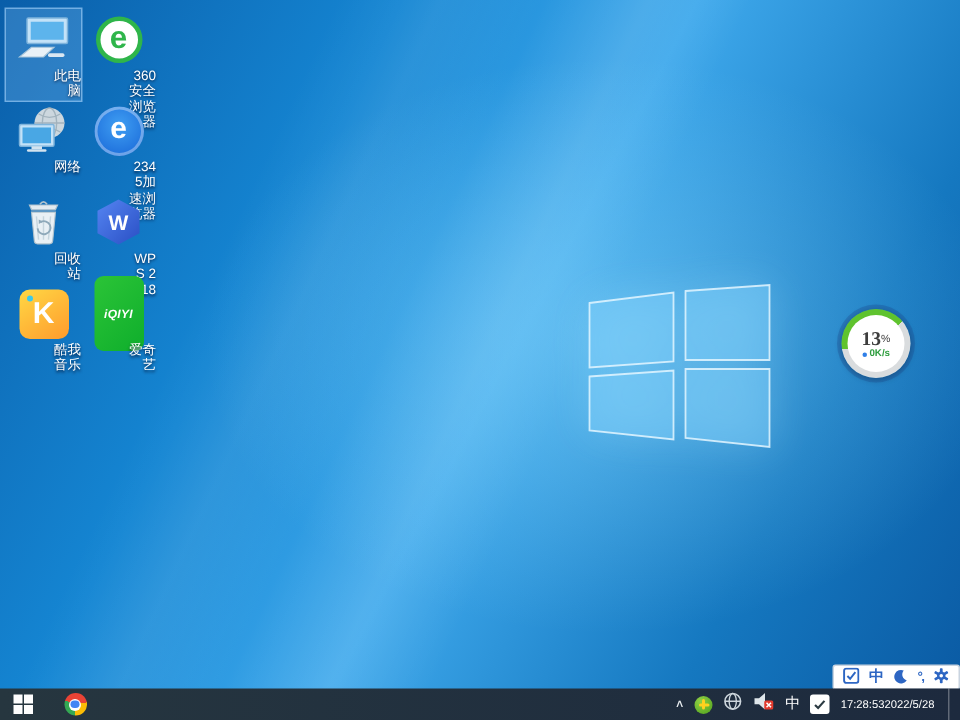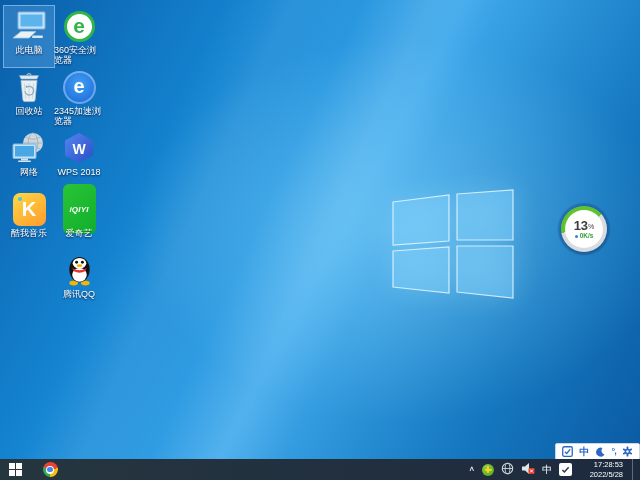--- a/index.html
+++ b/index.html
@@ -11,21 +11,21 @@
       linear-gradient(115deg, rgba(255,255,255,0) 26%, rgba(255,255,255,.07) 34%, rgba(255,255,255,0) 42%),
       linear-gradient(118deg, #0a5ea9 0%, #1586d3 30%, #3fa9ec 52%, #1578c0 78%, #0a59a2 100%);}
   
   .winlogo{position:absolute;left:391px;top:188px;width:124px;height:114px;filter:drop-shadow(0 0 14px rgba(170,230,255,.45));}
   
   .icon-col{position:absolute;top:6px;display:flex;flex-direction:column;}
   .col1{left:4px;} .col2{left:54px;}
   .cell{width:50px;height:61px;display:flex;flex-direction:column;align-items:center;padding-top:2px;box-sizing:border-box;cursor:default;}
   .cell.selected{background:rgba(130,190,245,.28);outline:1px solid rgba(170,215,255,.65);}
   .art{width:36px;height:36px;display:flex;align-items:center;justify-content:center;flex:0 0 auto;}
-  .lbl{font-size:9px;line-height:1.15;color:#fff;text-align:left;text-shadow:0 1px 2px rgba(0,10,40,.85);margin-top:1px;max-width:50px;word-break:break-all;}
+  .lbl{font-size:9px;line-height:1.15;color:#fff;text-align:right;text-shadow:0 1px 2px rgba(0,10,40,.85);margin-top:1px;max-width:50px;word-break:break-all;padding-left:32px;}
   
   .chrome{width:33px;height:33px;border-radius:50%;position:relative;
     background:conic-gradient(from -70deg,#ea4335 0 150deg,#fbbc05 150deg 255deg,#34a853 255deg 360deg);}
   .chrome::before{content:"";position:absolute;inset:8px;background:#fff;border-radius:50%;}
   .chrome::after{content:"";position:absolute;inset:10.5px;background:#4285f4;border-radius:50%;}
   .chrome-sm{width:15px;height:15px;border-radius:50%;position:relative;
     background:conic-gradient(from -70deg,#ea4335 0 150deg,#fbbc05 150deg 255deg,#34a853 255deg 360deg);}
   .chrome-sm::before{content:"";position:absolute;inset:3.5px;background:#fff;border-radius:50%;}
   .chrome-sm::after{content:"";position:absolute;inset:4.8px;background:#4285f4;border-radius:50%;}
   
@@ -41,21 +41,21 @@
     color:#fff;font-size:20px;font-weight:bold;position:relative;}
   .kuwo::before{content:"";position:absolute;left:5px;top:4px;width:4px;height:4px;border-radius:50%;background:#3cc9ea;}
   .iqiyi{width:33px;height:50px;border-radius:6px;background:linear-gradient(135deg,#2bc437,#0fae2c);display:flex;align-items:center;justify-content:center;
     color:#fff;font-size:8px;font-weight:bold;font-style:italic;letter-spacing:.2px;}
   
   .progress{position:absolute;left:561px;top:206px;width:46px;height:46px;border-radius:50%;
     background:conic-gradient(from -100deg,#5fc32e 0 150deg,#d9dcde 150deg 360deg);
     box-shadow:0 0 0 3px rgba(25,70,140,.30),0 1px 4px rgba(0,0,0,.35);}
   .progress .inner{position:absolute;inset:4px;background:#fff;border-radius:50%;display:flex;flex-direction:column;align-items:center;justify-content:center;}
   .p-row{display:flex;align-items:flex-start;line-height:1;}
-  .p-num{font-size:13px;font-weight:bold;color:#3d3d3d;}
+  .p-num{font-size:13px;font-weight:bold;color:#3d3d3d;font-family:Liberation Serif, serif;}
   .p-sign{font-size:7px;color:#3d3d3d;margin-top:4px;}
   .p-speedrow{display:flex;align-items:center;gap:2px;margin-top:1px;}
   .p-dot{width:3px;height:3px;border-radius:50%;background:#2f7fe8;}
   .p-speed{font-size:6.5px;font-weight:bold;color:#2f9e3f;line-height:1;}
   
   .imebar{position:absolute;right:0px;top:443px;width:85px;height:17px;background:#fff;border:1px solid #c9d4e0;border-radius:2px;
     box-sizing:border-box;display:flex;align-items:center;justify-content:space-around;padding:0 3px;color:#2d66c3;}
   .imebar .zh{font-size:10px;font-weight:bold;line-height:1;}
   .imebar .punct{font-size:9px;font-weight:bold;line-height:1;letter-spacing:-1px;}
   
@@ -66,21 +66,21 @@
   .winflag i{background:#fdfdfd;}
   .task-chrome{margin-left:8px;width:24px;height:21px;display:flex;align-items:center;justify-content:center;}
   .spacer{flex:1;}
   .tray{display:flex;align-items:center;gap:7px;height:21px;padding-right:3px;}
   .chev{color:#e8edf0;font-size:9px;line-height:1;transform:scaleY(.8);}
   .shield-mini{width:12px;height:12px;border-radius:50%;background:radial-gradient(circle at 35% 28%,#8fd046,#4fa01b);position:relative;}
   .shield-mini::before{content:"";position:absolute;left:2.5px;top:5px;width:7px;height:2px;background:#ffd21e;border-radius:1px;}
   .shield-mini::after{content:"";position:absolute;left:5px;top:2.5px;width:2px;height:7px;background:#ffd21e;border-radius:1px;}
   .tray-zh{color:#fff;font-size:10px;line-height:1;}
   .ime-box{width:13px;height:13px;background:#fff;border-radius:2px;display:flex;align-items:center;justify-content:center;}
-  .clock{display:flex;flex-direction:column;justify-content:space-between;align-items:flex-end;color:#fff;font-size:7.5px;line-height:1.3;min-width:44px;text-align:right;}
+  .clock{display:flex;justify-content:space-between;align-items:flex-end;color:#fff;font-size:7.5px;line-height:1.3;min-width:44px;text-align:right;}
   .edge{width:4px;height:21px;border-left:1px solid rgba(255,255,255,.30);margin-left:2px;}
 </style>
 </head>
 <body>
 
 <div class="desktop">
 
   <svg class="winlogo" viewBox="0 0 124 114">
     <g fill="rgba(125,205,250,0.52)" stroke="rgba(228,246,255,0.85)" stroke-width="1.2">
       <polygon points="2,14 58,7 58,53 2,57"></polygon>
@@ -99,45 +99,45 @@
           <rect x="9.5" y="4.5" width="22" height="12" fill="#5db4ec"></rect>
           <path d="M2 28 L10 21.5 L25 21.5 L18 28 Z" fill="#e9f1f7" stroke="#a9c6da" stroke-width="0.8"></path>
           <rect x="21" y="25.5" width="11" height="2.5" rx="1.2" fill="#d9e7f2"></rect>
         </svg>
       </div>
       <div class="lbl">此电脑</div>
     </div>
 
     <div class="cell">
       <div class="art">
-        <svg viewBox="0 0 36 34" width="34" height="32">
-          <path d="M15.5 4.5 q2.5 -3.5 5 0" fill="none" stroke="#b0c2cd" stroke-width="1.2"></path>
-          <path d="M8 5 h20 l-1.6 3.4 h-16.8 z" fill="#e2ebf1" stroke="#b0c2cd" stroke-width="0.8"></path>
-          <path d="M9.5 10 h17 l-2 20.5 q-0.2 2 -2.2 2 h-8.6 q-2 0 -2.2 -2 z" fill="#e9f0f5" stroke="#b0c2cd" stroke-width="0.8"></path>
-          <path d="M13 13 l1.5 16.5 M18 13 v16.5 M23 13 l-1.5 16.5" stroke="#c6d5de" stroke-width="1" fill="none"></path>
-          <path d="M13.8 21.5 a4.6 4.6 0 1 0 2.2 -4.4" fill="none" stroke="#8fa9ba" stroke-width="1.3"></path>
-          <path d="M14.6 15.2 l3 1.4 -2.9 1.8 z" fill="#8fa9ba"></path>
-        </svg>
-      </div>
-      <div class="lbl">回收站</div>
-    </div>
-
-    <div class="cell">
-      <div class="art">
         <svg viewBox="0 0 36 32" width="36" height="32">
           <circle cx="22" cy="11" r="10" fill="#ccd7de"></circle>
           <ellipse cx="22" cy="11" rx="4.8" ry="10" fill="none" stroke="#a2b3bd" stroke-width="0.9"></ellipse>
           <path d="M12 11 h20 M14.8 5 q7.2 4.5 14.4 0 M14.8 17 q7.2 -4.5 14.4 0" fill="none" stroke="#a2b3bd" stroke-width="0.9"></path>
           <rect x="2" y="12" width="23" height="14.5" rx="1" fill="#c3e2f8" stroke="#7fb4dc"></rect>
           <rect x="4" y="14" width="19" height="10.5" fill="#49a7e4"></rect>
           <rect x="10" y="26.5" width="7" height="2" fill="#d3e3ef"></rect>
           <rect x="7" y="28.5" width="13" height="1.6" rx="0.8" fill="#d3e3ef"></rect>
         </svg>
       </div>
       <div class="lbl">网络</div>
+    </div>
+
+    <div class="cell">
+      <div class="art">
+        <svg viewBox="0 0 36 34" width="34" height="32">
+          <path d="M15.5 4.5 q2.5 -3.5 5 0" fill="none" stroke="#b0c2cd" stroke-width="1.2"></path>
+          <path d="M8 5 h20 l-1.6 3.4 h-16.8 z" fill="#e2ebf1" stroke="#b0c2cd" stroke-width="0.8"></path>
+          <path d="M9.5 10 h17 l-2 20.5 q-0.2 2 -2.2 2 h-8.6 q-2 0 -2.2 -2 z" fill="#e9f0f5" stroke="#b0c2cd" stroke-width="0.8"></path>
+          <path d="M13 13 l1.5 16.5 M18 13 v16.5 M23 13 l-1.5 16.5" stroke="#c6d5de" stroke-width="1" fill="none"></path>
+          <path d="M13.8 21.5 a4.6 4.6 0 1 0 2.2 -4.4" fill="none" stroke="#8fa9ba" stroke-width="1.3"></path>
+          <path d="M14.6 15.2 l3 1.4 -2.9 1.8 z" fill="#8fa9ba"></path>
+        </svg>
+      </div>
+      <div class="lbl">回收站</div>
     </div>
 
 
 
     <div class="cell">
       <div class="art">
         <div class="kuwo">
             <span>K</span>
           </div>
       </div>
@@ -186,36 +186,20 @@
 
     <div class="cell">
       <div class="art">
         <div class="iqiyi">
             <span>iQIYI</span>
           </div>
       </div>
       <div class="lbl">爱奇艺</div>
     </div>
 
-    <div class="cell">
-      <div class="art">
-        <svg viewBox="0 0 34 36" width="33" height="35">
-          <ellipse cx="17" cy="31" rx="4.5" ry="2.4" fill="#f7b500" transform="translate(-6 0)"></ellipse>
-          <ellipse cx="17" cy="31" rx="4.5" ry="2.4" fill="#f7b500" transform="translate(6 0)"></ellipse>
-          <ellipse cx="17" cy="17" rx="10.5" ry="13" fill="#111"></ellipse>
-          <ellipse cx="17" cy="10.5" rx="7" ry="5.5" fill="#fff"></ellipse>
-          <ellipse cx="17" cy="22.5" rx="7.5" ry="7" fill="#fff"></ellipse>
-          <circle cx="14" cy="9.5" r="1.5" fill="#111"></circle>
-          <circle cx="20" cy="9.5" r="1.5" fill="#111"></circle>
-          <ellipse cx="17" cy="13" rx="3" ry="1.5" fill="#f7b500"></ellipse>
-          <path d="M9.5 15.5 q7.5 4.5 15 0 l-1.8 3.4 q-5.7 3 -11.4 0 z" fill="#e82e2e"></path>
-        </svg>
-      </div>
-      <div class="lbl">腾讯QQ</div>
-    </div>
 
   </div>
 
   <div class="progress">
     <div class="inner">
       <div class="p-row">
         <span class="p-num">13</span>
         <span class="p-sign">%</span>
       </div>
       <div class="p-speedrow">

